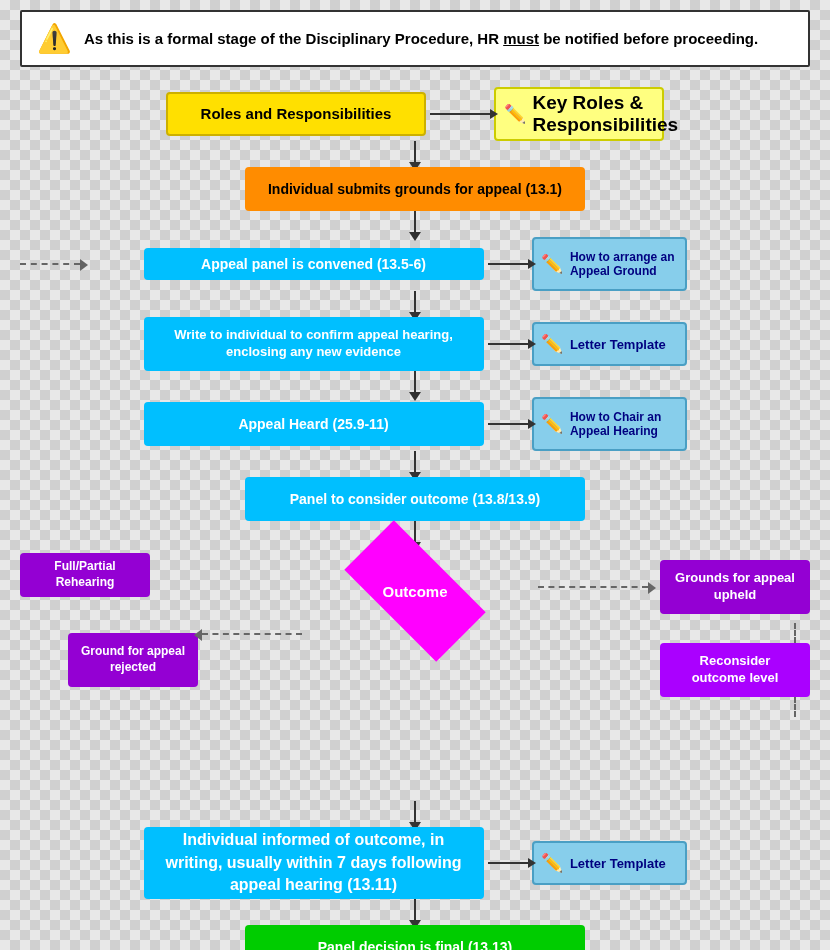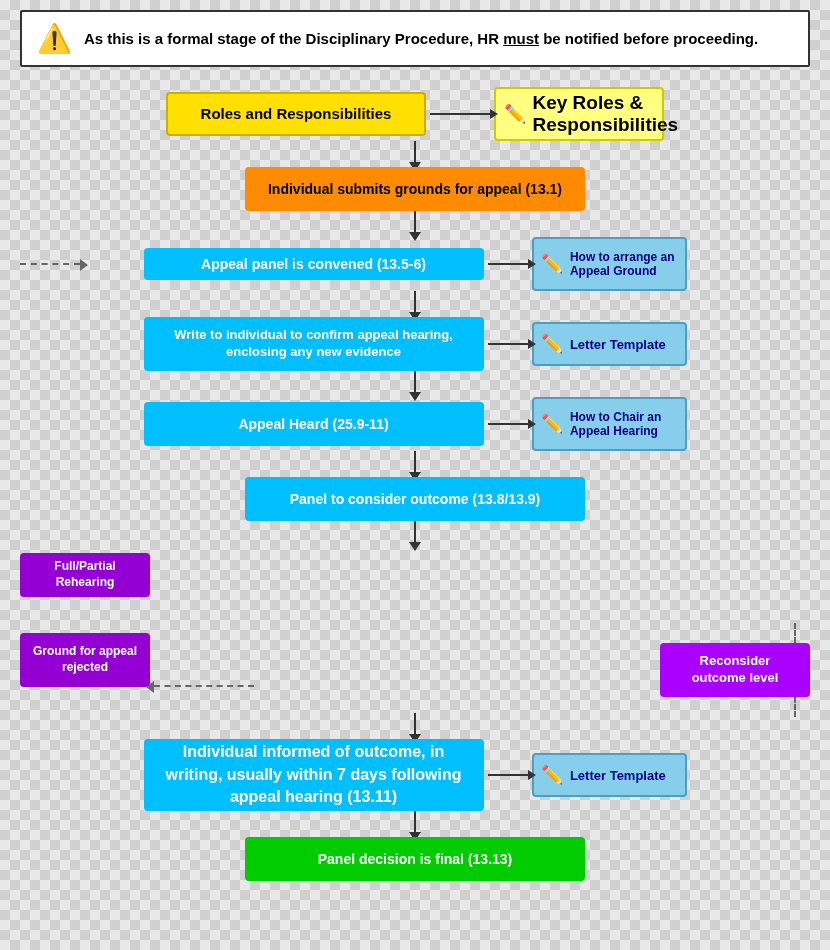--- a/index.html
+++ b/index.html
@@ -291,35 +291,53 @@
         <div style="position:absolute;bottom:-8px;left:50%;transform:translateX(-50%);border-left:6px solid transparent;border-right:6px solid transparent;border-top:9px solid #333;"></div>
       </div>
     </div>
 
     <div style="position:relative; width:100%;">
 
       <div class="box box-purple" style="position:absolute; left:0; top:0; width:130px; height:44px; font-size:12px; transform:translateY(10px);">
         <span>Full/Partial Rehearing</span>
       </div>
 
+      <div style="display:flex; align-items:center; justify-content:center; width:100%; position:relative;">
+
+        <div class="diamond-container" style="margin-top:8px;">
+          <div class="diamond"></div>
+          <span class="diamond-text">Outcome</span>
+        </div>
+
+        <div style="display:flex; flex-direction:column; position:absolute; right:0; top:50%; transform:translateY(-50%);">
+          <div style="display:flex; align-items:center;">
+            <div style="width:110px; border-top:2px dashed #666; position:relative;">
+              <div style="position:absolute;right:-8px;top:50%;transform:translateY(-50%);border-top:6px solid transparent;border-bottom:6px solid transparent;border-left:8px solid #666;"></div>
+            </div>
+            <div class="box box-purple" style="width:150px; height:54px; font-size:13px; margin-left:12px;">
+              <span>Grounds for appeal upheld</span>
+            </div>
+          </div>
+        </div>
+      </div>
 
       <div style="position:absolute; right:0; top:80px;">
 
         <div style="width:2px; height:20px; border-left:2px dashed #666; margin-left:225px;"></div>
         <div style="display:flex;align-items:center;margin-left:75px;">
           <div class="box box-light-purple" style="width:150px; height:54px; font-size:13px;margin-left:16px;">
             <span>Reconsider outcome level</span>
           </div>
         </div>
 
         <div style="width:2px;height:20px;border-left:2px dashed #666;margin-left:225px;margin-top:0;"></div>
       </div>
 
       <div style="position:absolute; left:0; top:90px;">
-        <div style="display:flex;align-items:flex-end;">
+        <div style="display:flex;align-items:flex-start;margin-left:48px;">
           <div class="box box-purple" style="width:130px; height:54px; font-size:12px;">
             <span>Ground for appeal rejected</span>
           </div>
 
           <div style="width:100px;border-top:2px dashed #666;position:relative;margin-left:4px;">
             <div style="position:absolute;left:-8px;top:50%;transform:translateY(-50%);border-top:6px solid transparent;border-bottom:6px solid transparent;border-right:8px solid #666;"></div>
           </div>
         </div>
       </div>
 

